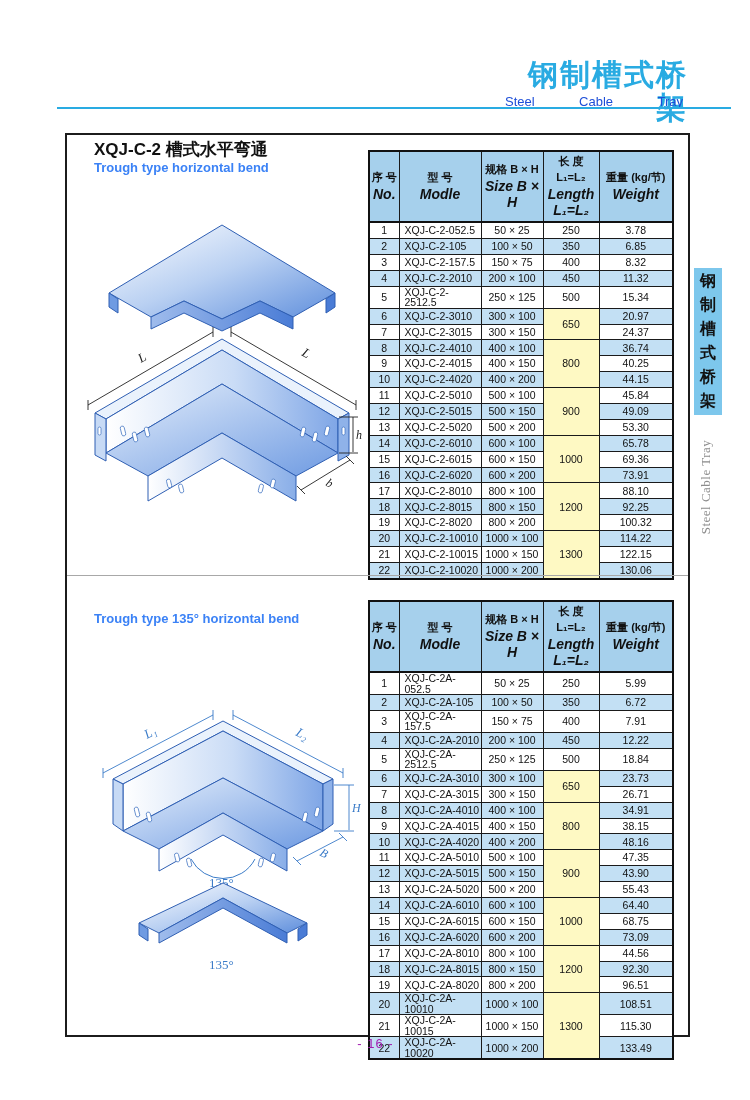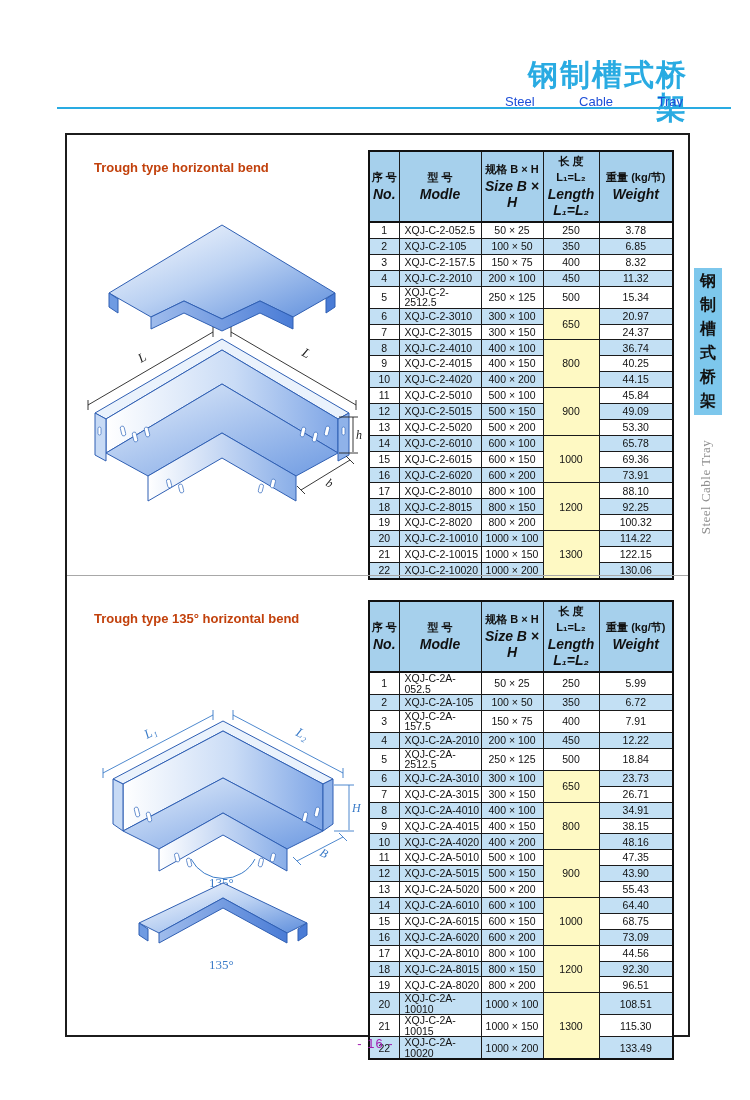--- a/index.html
+++ b/index.html
@@ -12,21 +12,21 @@
   .brand-en{position:absolute;top:94px;left:505px;width:178px;display:flex;
             justify-content:space-between;font-size:13px;color:#1d4ed8;}
   .accent-line{position:absolute;top:107px;left:57px;width:674px;height:2px;background:#29ABE2;}
 
   
   .frame{position:absolute;left:65px;top:133px;width:621px;height:900px;
          border:2px solid #1c1c1c;background:#fff;}
   .divider{position:absolute;left:0;top:440px;width:100%;height:1px;background:#a8a8a8;}
 
   .sec-title{position:absolute;left:27px;font-size:17px;font-weight:bold;color:#111;white-space:nowrap;}
-  .sec-sub{position:absolute;left:27px;font-size:13px;font-weight:bold;color:#c2410c;white-space:nowrap;}
+  .sec-sub{position:absolute;left:27px;font-size:13px;font-weight:bold;color:#3b82f6;white-space:nowrap;}
   #sec1-title{top:3px;} #sec1-sub{top:25px;}
   #sec2-title{top:453px;} #sec2-sub{top:476px;}
 
   .diagram1{position:absolute;left:20px;top:82px;}
   .diagram2{position:absolute;left:24px;top:556px;}
 
   
   .spec-table{position:absolute;border-collapse:collapse;table-layout:fixed;
               width:304px;font-size:10.5px;border:2px solid #111;background:#fff;}
   #table1{left:301px;top:15px;}
@@ -62,20 +62,21 @@
   <div class="brand-cn">钢制槽式桥架</div>
   <div class="brand-en">
     <span>Steel</span>
     <span>Cable</span>
     <span>Tray</span>
   </div>
   <div class="accent-line"></div>
 
   <div class="frame">
 
+    <div id="sec1-title" class="sec-title">XQJ-C-2 槽式水平弯通</div>
     <div id="sec1-sub" class="sec-sub">Trough type horizontal bend</div>
 
     <svg class="diagram1" width="278" height="300" viewBox="0 0 278 300">
       <defs>
         <linearGradient id="gCover" x1="0" y1="0" x2="1" y2="1">
           <stop offset="0" stop-color="#ffffff"></stop>
             <stop offset="0.5" stop-color="#B9D0F2"></stop>
             <stop offset="1" stop-color="#5E8EDC"></stop>
         </linearGradient>
         <linearGradient id="gBand" x1="0" y1="0" x2="1" y2="0">

